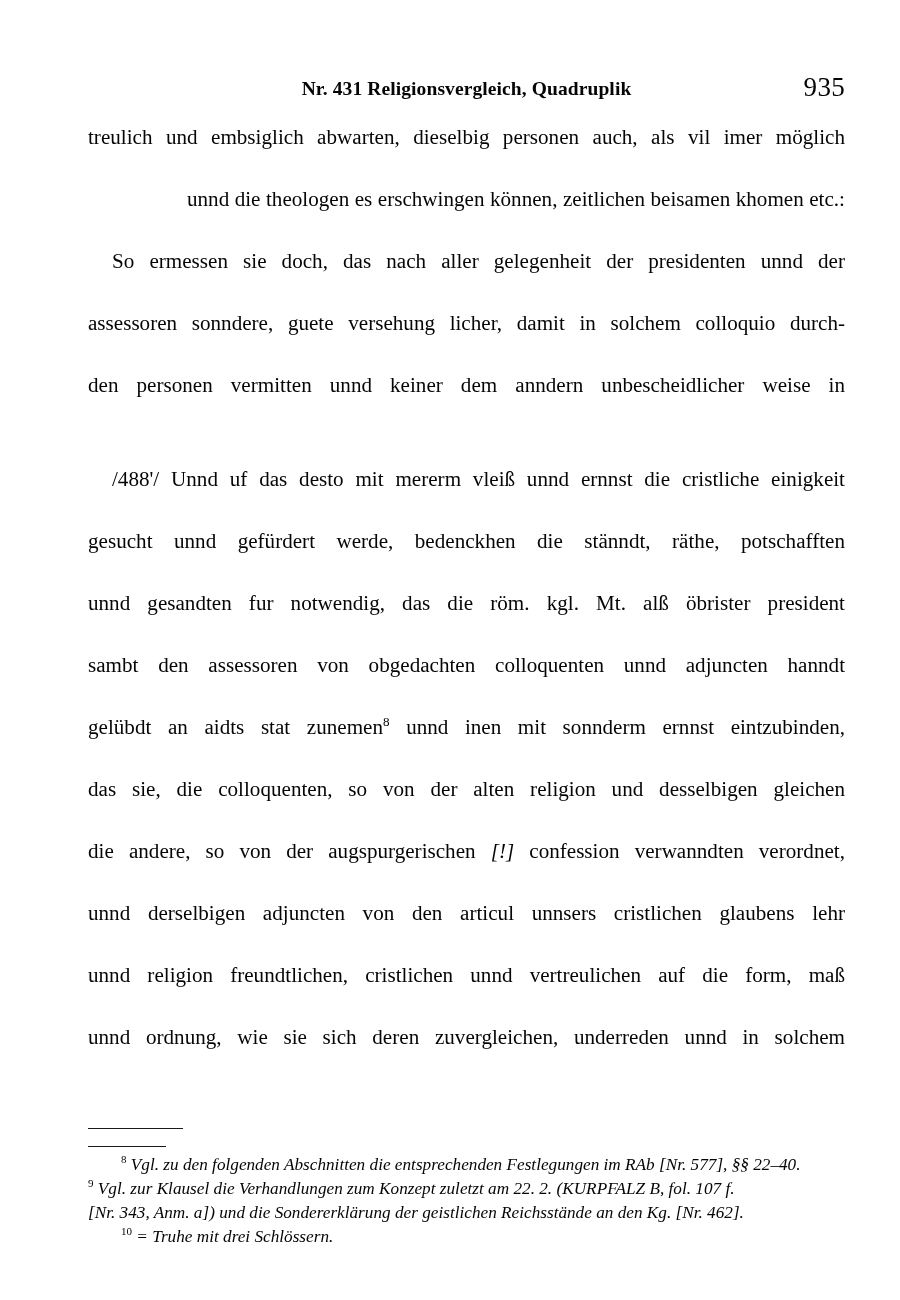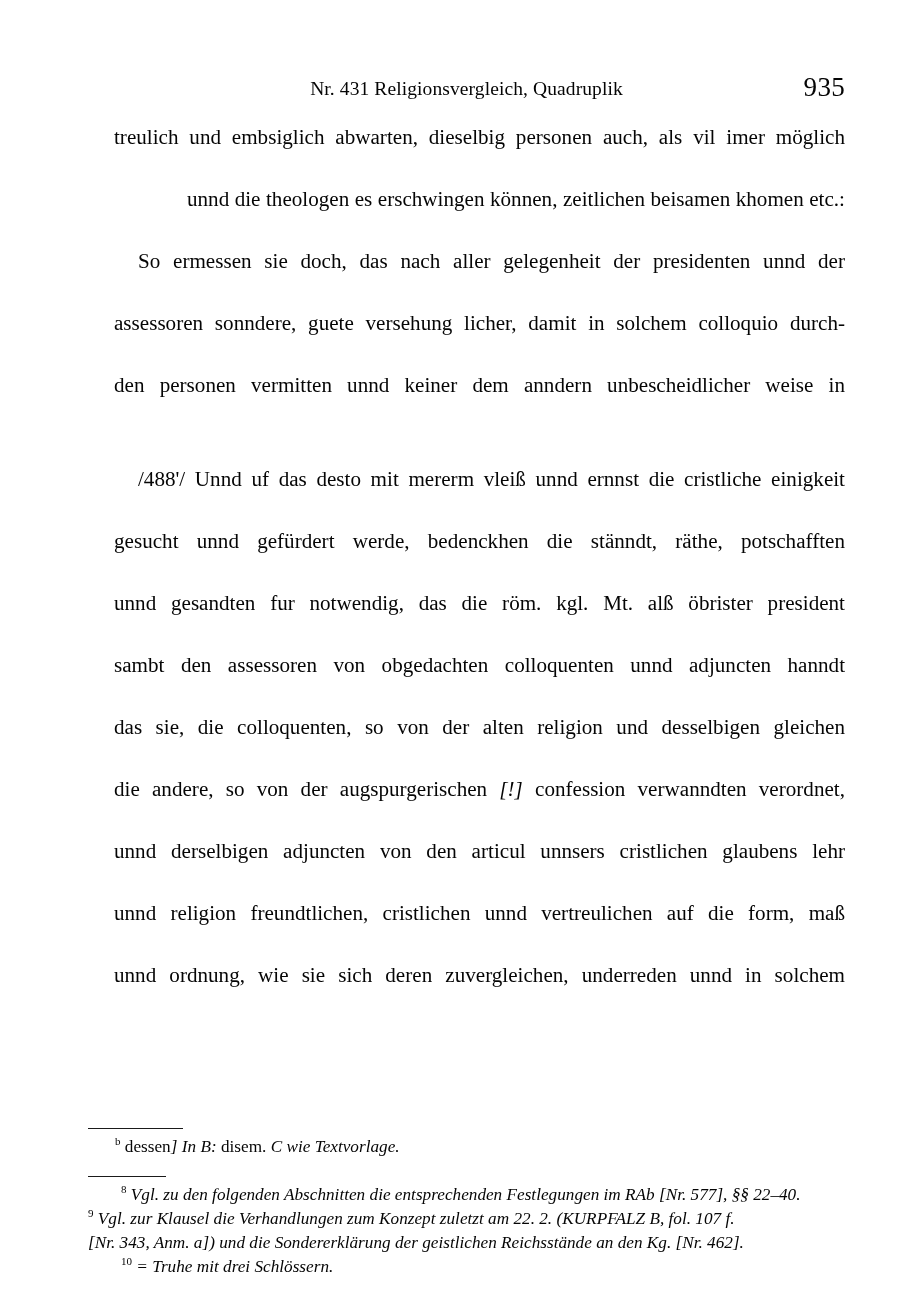--- a/index.html
+++ b/index.html
@@ -31,20 +31,21 @@
     height: 28px;
   }
   .rh-title {
     position: absolute;
     left: 0;
     right: 0;
     text-align: center;
     font-size: 19.5px;
     letter-spacing: 0.1px;
     white-space: nowrap;
+    font-weight: bold;
   }
   .rh-folio {
     position: absolute;
     right: 0;
     top: -6px;
     font-size: 27px;
     letter-spacing: 0.3px;
     font-family: Liberation Serif, serif;
   }
 
@@ -71,21 +72,20 @@
   p.para::after {
     content: "";
     display: inline-block;
     width: 100%;
   }
 
   
   .ln {
     display: block;
     text-align: justify;
-    margin-left: 26px;
   }
   .ln::after {
     content: "";
     display: inline-block;
     width: 100%;
     height: 0;
   }
   .ln.last::after { display: none; }
   .ln.last { text-align: right; }
 
@@ -160,35 +160,35 @@
       <span class="ln" style="text-indent:24px">So ermessen sie doch, das nach aller gelegenheit der presidenten unnd der</span>
       <span class="ln">assessoren sonndere, guete versehung licher, damit in solchem colloquio durch-</span>
       <span class="ln">den personen vermitten unnd keiner dem anndern unbescheidlicher weise in</span>
     </p>
 
     <p class="para">
       <span class="ln" style="text-indent:24px"><span>/488'/</span> Unnd uf das desto mit mererm vleiß unnd ernnst die cristliche einigkeit</span>
       <span class="ln">gesucht unnd gefürdert werde, bedenckhen die stänndt, räthe, potschafften</span>
       <span class="ln">unnd gesandten fur notwendig, das die röm. kgl. Mt. alß öbrister president</span>
       <span class="ln">sambt den assessoren von obgedachten colloquenten unnd adjuncten hanndt</span>
+      <span class="ln">gelübdt an aidts stat zunemen<sup>8</sup> unnd inen mit sonnderm ernnst eintzubinden,</span>
       <span class="ln">das sie, die colloquenten, so von der alten religion und desselbigen gleichen</span>
       <span class="ln">die andere, so von der augspurgerischen <i>[!]</i> confession verwanndten verordnet,</span>
       <span class="ln">unnd derselbigen adjuncten von den articul unnsers cristlichen glaubens lehr</span>
       <span class="ln">unnd religion freundtlichen, cristlichen unnd vertreulichen auf die form, maß</span>
       <span class="ln">unnd ordnung, wie sie sich deren zuvergleichen, underreden unnd in solchem</span>
 
     </p>
 
   </div>
 
   <div class="apparatus">
 
     <div class="fn-block-vars">
       <hr class="fn-rule wide">
-      <p class="fn flush fn-ind"><span class="fn-mark">b</span> <span>dessen</span><i>]</i> <i>In B:</i> <span>disem.</span> <i>C wie Textvorlage.</i></p>
     </div>
 
     <div class="fn-block-nums">
       <hr class="fn-rule narrow">
 
       <p class="fn flush fn-ind2"><span class="fn-mark">8</span> <i>Vgl. zu den folgenden Abschnitten die entsprechenden Festlegungen im RAb [Nr. 577], §§ 22–40.</i></p>
 
       <p class="fn flush"><span class="fn-ind2" style="display:inline-block"></span><span class="fn-mark">9</span> <i>Vgl. zur Klausel die Verhandlungen zum Konzept zuletzt am 22. 2. (KURPFALZ B, fol. 107 f.</i><br><i>[Nr. 343, Anm. a]) und die Sondererklärung der geistlichen Reichsstände an den Kg. [Nr. 462].</i></p>
 
       <p class="fn flush fn-ind2"><span class="fn-mark">10</span> <i>= Truhe mit drei Schlössern.</i></p>

